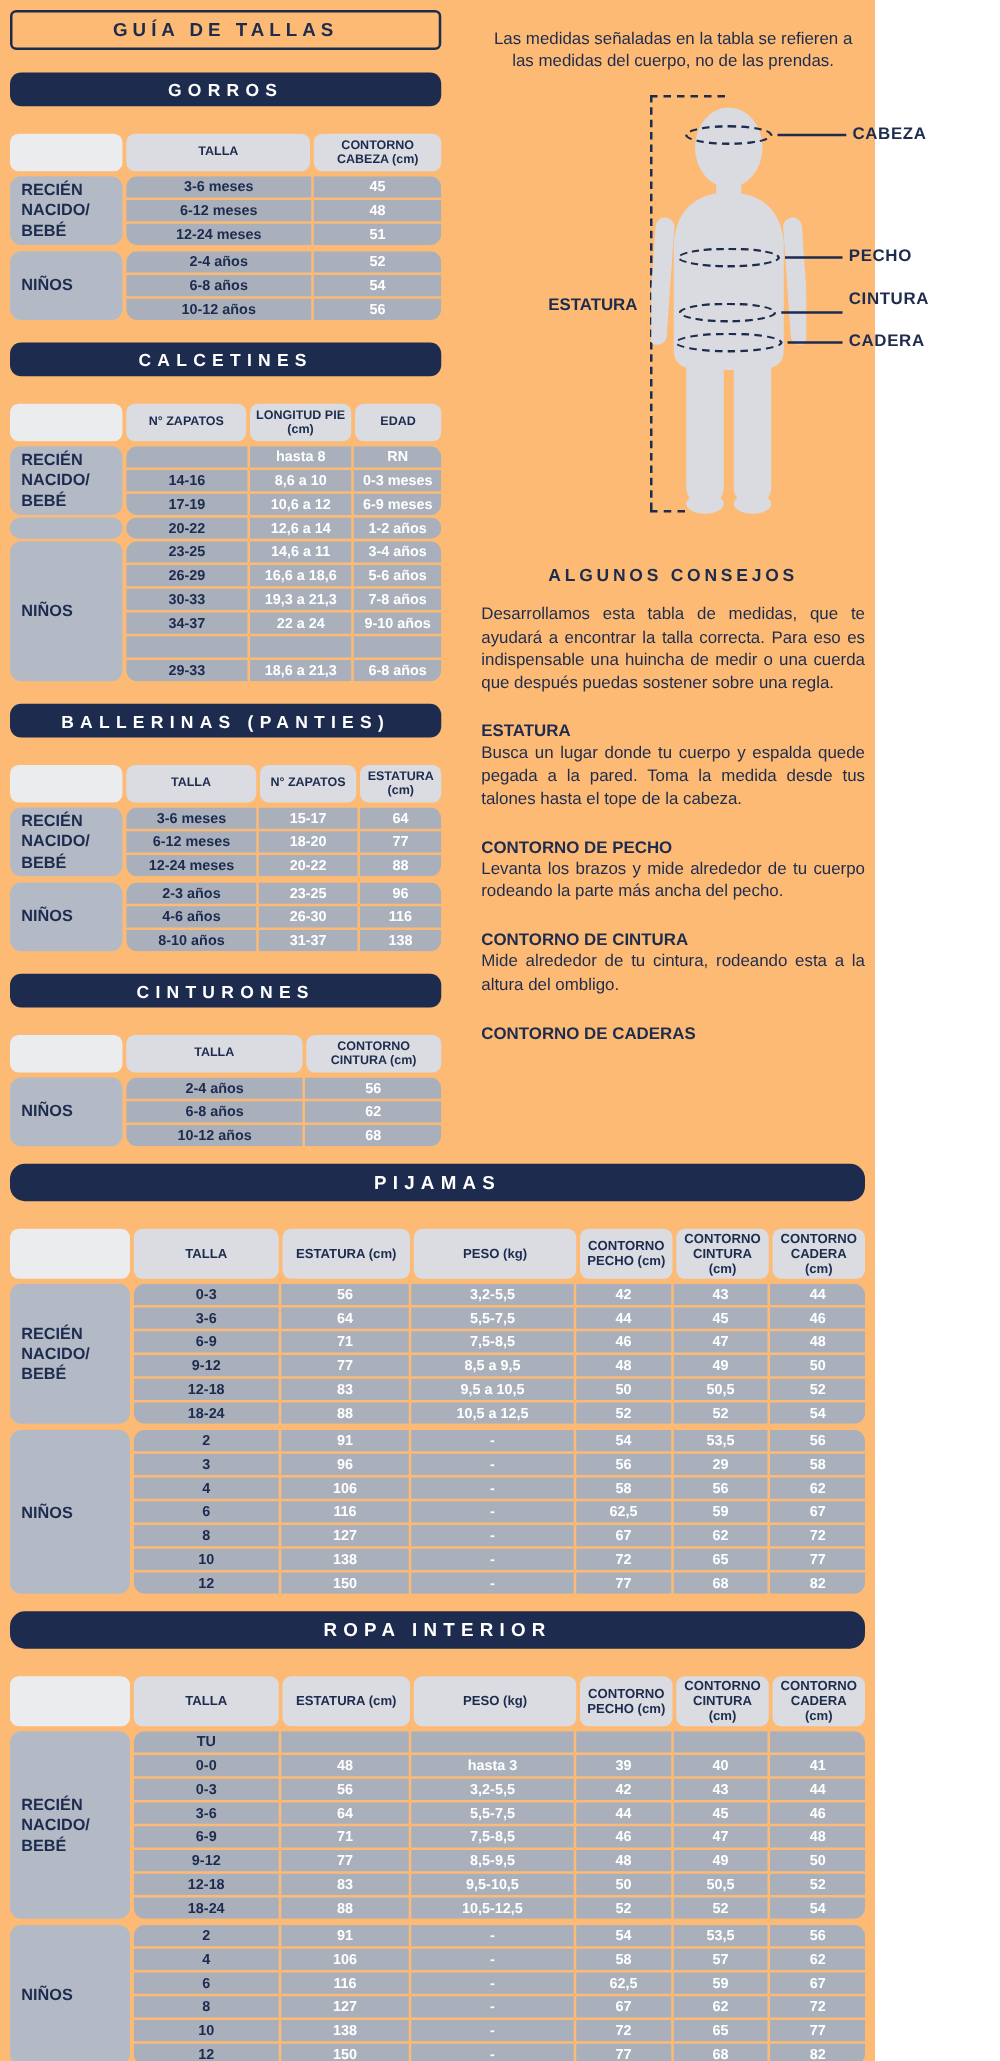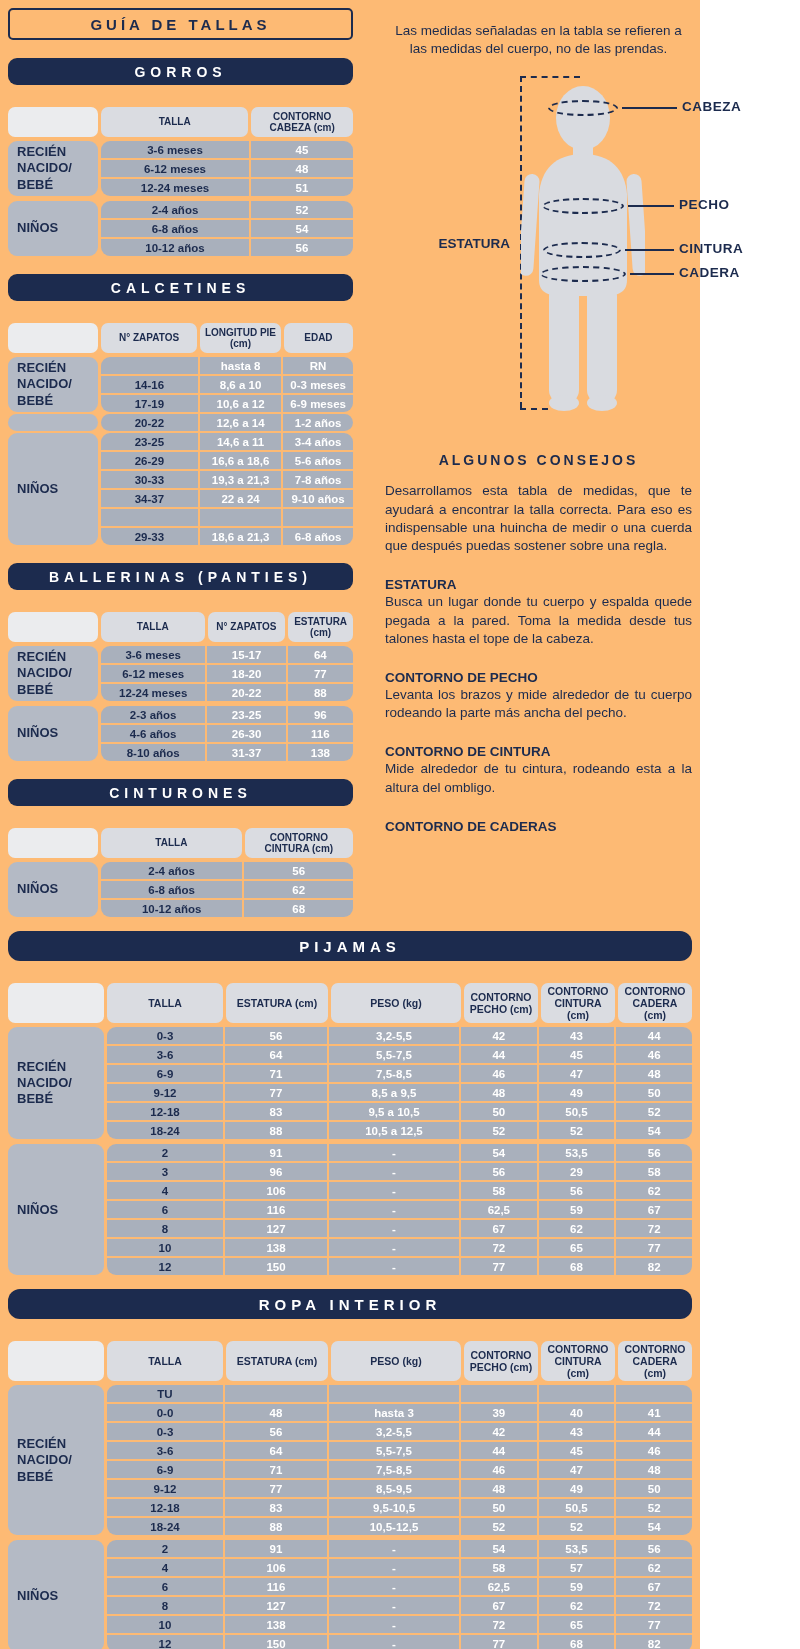--- a/index.html
+++ b/index.html
@@ -65,21 +65,21 @@
   .e-cintura{left:158px; top:172px; width:78px;}
   .e-cadera{left:155px; top:196px; width:86px;}
   .m-line{position:absolute; border-top:2px solid var(--navy);}
   .l-cabeza{left:237px; top:37px; width:55px;}
   .l-pecho{left:243px; top:135px; width:46px;}
   .l-cintura{left:240px; top:179px; width:49px;}
   .l-cadera{left:245px; top:203px; width:44px;}
   .m-label{position:absolute; font-size:13.5px; font-weight:bold; letter-spacing:0.5px;}
   .lab-cabeza{left:297px; top:29px;}
   .lab-pecho{left:294px; top:127px;}
-  .lab-cintura{left:294px; top:171px;}
+  .lab-cintura{left:294px; top:161px;}
   .lab-cadera{left:294px; top:195px;}
 
   .consejos-title{text-align:center; font-weight:bold; font-size:14px; letter-spacing:3px; margin-top:10px;}
   .consejos-text{margin-top:14px; font-size:13.5px; line-height:1.35; text-align:justify;}
   .measure-section{margin-top:22px;}
   .measure-section h4{font-size:13.5px; font-weight:bold; margin-bottom:1px;}
   .measure-section p{font-size:13.5px; line-height:1.35; text-align:justify;}
 
   .bottom .size-table{margin-top:14px;}
 </style>

